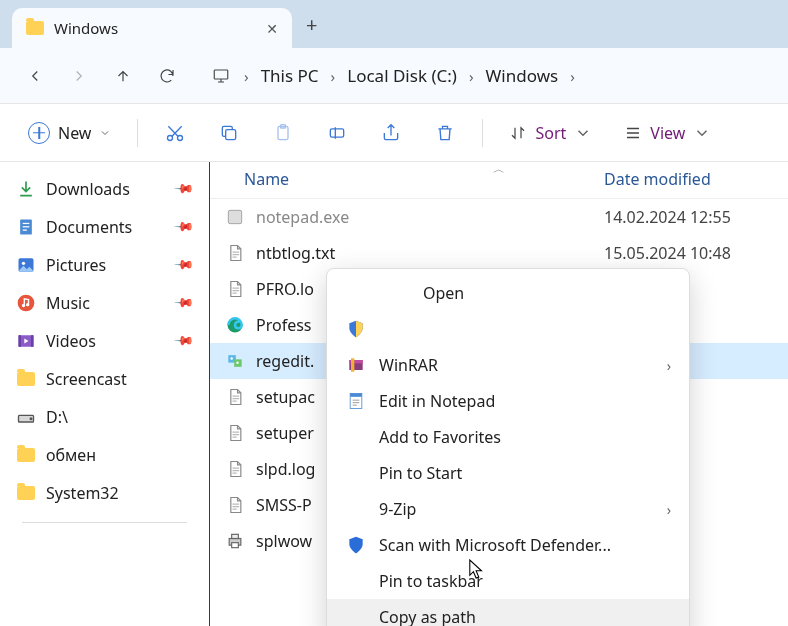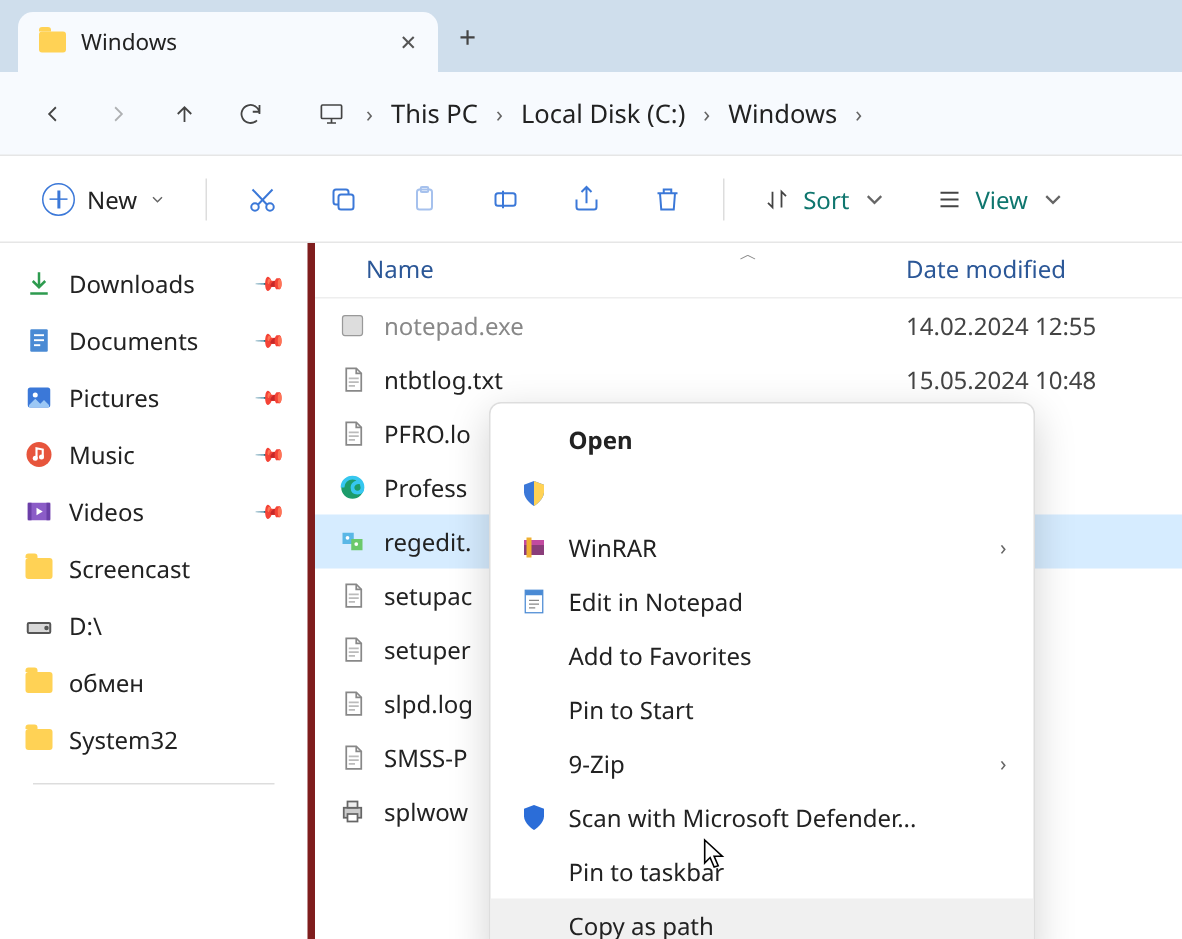--- a/index.html
+++ b/index.html
@@ -25,26 +25,26 @@
 
 .toolbar { height: 58px; display: flex; align-items: center; padding: 0 18px; gap: 12px; border-bottom: 1px solid #e6e6e6; }
 .newbtn { display: flex; align-items: center; gap: 8px; padding: 6px 10px; color: #222; font-size: 16px; justify-content: space-between; }
 .circ { width: 22px; height: 22px; border: 1.5px solid #3b78d8; border-radius: 50%; position: relative; }
 .circ::before, .circ::after { content:""; position:absolute; background:#3b78d8; }
 .circ::before { left:50%; top:4px; bottom:4px; width:1.5px; transform:translateX(-50%); }
 .circ::after { top:50%; left:4px; right:4px; height:1.5px; transform:translateY(-50%); }
 .tbtn { width: 42px; height: 38px; display:flex; align-items:center; justify-content:center; color:#3b78d8; }
 .tbtn svg { width:20px; height:20px; }
 .sep { width:1px; height:28px; background:#ddd; margin:0 4px; }
-.sortbtn, .viewbtn { display:flex; align-items:center; gap:8px; padding:6px 10px; color:#0f766e; font-size:16px; }
+.sortbtn, .viewbtn { display:flex; align-items:center; gap:8px; padding:6px 10px; color:#701a75; font-size:16px; }
 .sortbtn svg, .viewbtn svg { width:18px; height:18px; color:#444; }
 
 
 .main { display:flex; height: calc(626px - 48px - 56px - 58px); position: relative; }
-.sidebar { width: 210px; border-right: 5px solid #7f1d1d; padding: 8px 4px; overflow:hidden; }
+.sidebar { width: 210px; border-right: 1px solid #7f1d1d; padding: 8px 4px; overflow:hidden; }
 .sidebar .endline { margin: 10px 18px; border-top:1px solid #ddd; }
 .sbitem { display:flex; align-items:center; gap:10px; padding:8px 12px; color:#222; font-size:16px; }
 .sbitem .pin { margin-left:auto; color:#888; font-size:13px; transform:rotate(45deg); }
 .sicon { width:20px; height:20px; display:flex; align-items:center; justify-content:center; }
 
 .content { flex:1; position:relative; }
 .collapse-caret { position:absolute; top:-2px; left: calc(50% - 6px); color:#888; font-size:12px; }
 .colhead { display:flex; padding: 6px 10px 8px 34px; color:#2b5797; font-size:16px; border-bottom:1px solid #eee; }
 .colhead .cname { flex: 0 0 360px; }
 .colhead .cdate { }
@@ -52,21 +52,21 @@
 .row { display:flex; align-items:flex-end; padding:7px 10px 7px 14px; font-size:16px; color:#222; }
 .row .ricon { width:22px; height:22px; margin-right:10px; display:flex; align-items:center; justify-content:center; }
 .row .rname { flex: 0 0 348px; white-space:nowrap; overflow:hidden; }
 .row .rdate { color:#444; }
 .row.sel { background:#d6ecff; }
 .row.cut { color:#888; }
 
 
 .ctx { position:absolute; left:326px; top:268px; width:364px; background:#fff; border:1px solid #ddd; border-radius:8px; box-shadow:0 8px 28px rgba(0,0,0,.18); padding:6px 0; z-index:50; }
 .ctxitem { display:flex; align-items:center; gap:12px; padding:7px 18px; font-size:16px; color:#222; }
-.ctxitem.bold { font-weight:700; }
+.ctxitem.bold { font-weight:400;margin-left:44px; }
 .ctxitem.hover { background:#f0f0f0; }
 .ctxitem .cicon { width:22px; height:22px; display:flex; align-items:center; justify-content:center; }
 .ctxitem .sub { margin-left:auto; color:#666; font-size:14px; }
 .noicon { width:22px; }
 
 .cursor { position:absolute; left:468px; top:558px; z-index:60; pointer-events:none; }
 .cursor svg { width:18px; height:22px; }
 
 
 .folder-y { width:18px; height:14px; background:#ffd255; border-radius:2px; position:relative; }

